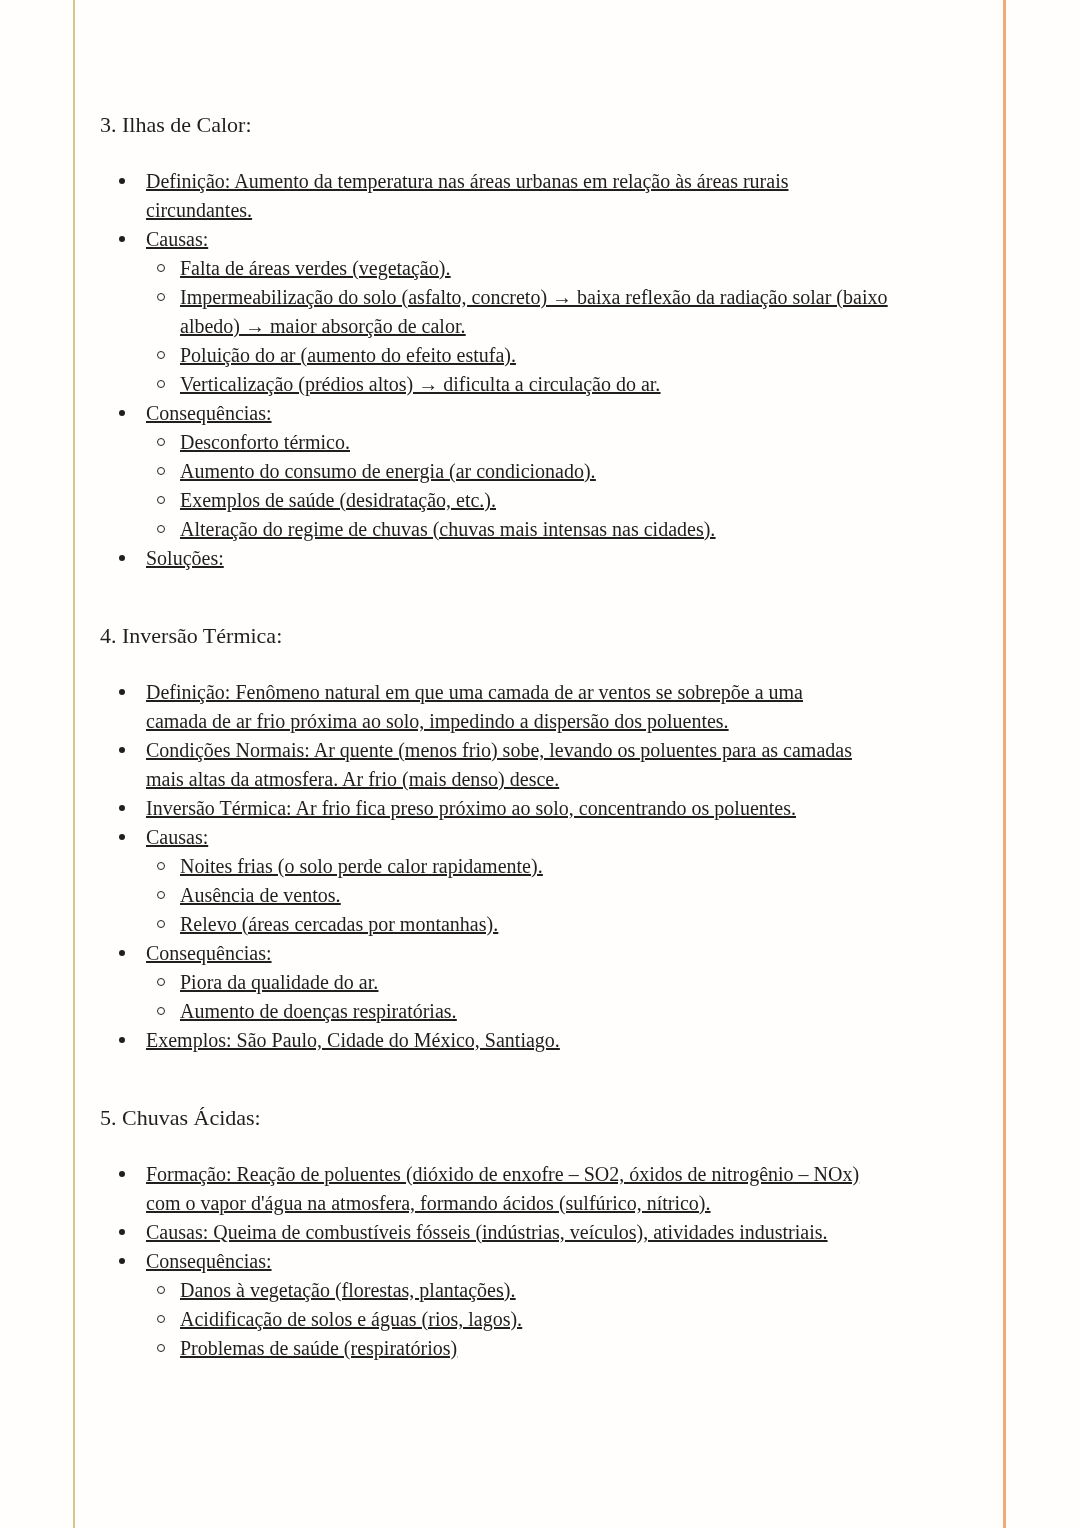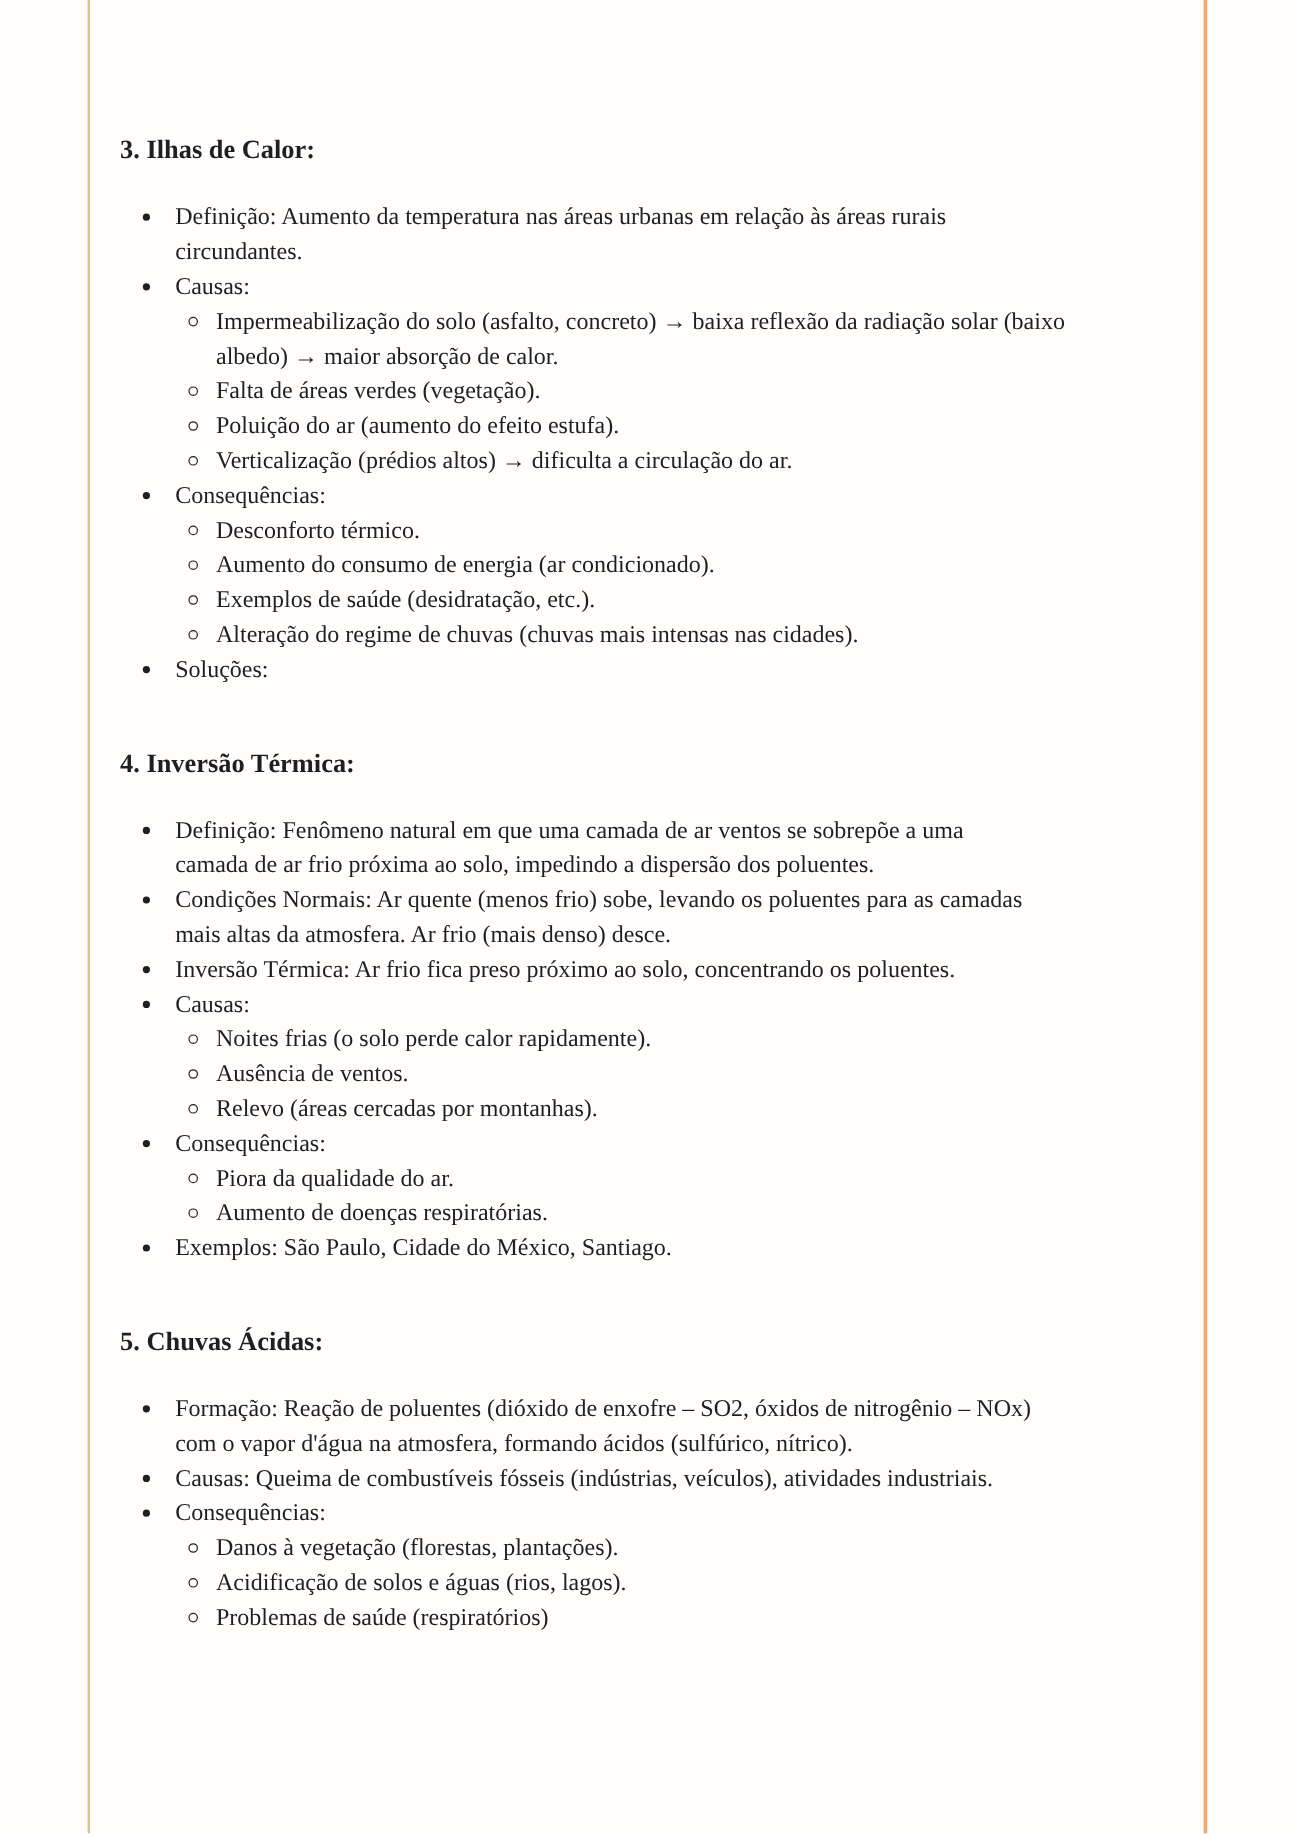--- a/index.html
+++ b/index.html
@@ -28,26 +28,26 @@
     left:0;top:0;
     width:100%;
     box-sizing:border-box;
     padding:110px 82px 40px 100px;
     font-size:20px;
     line-height:29px;
   }
   h2{
     font-size:22px;
     line-height:29px;
-    font-weight:bold;
+    font-weight:normal;
     margin:48px 0 28px 0;
     color:var(--text-color);
   }
   section:first-child h2{margin-top:0;}
-  ul{list-style:none;margin:0;padding:0;}
+  ul{list-style:none;margin:0;padding:0;text-decoration:underline;}
   ul.l1 > li{position:relative;padding-left:46px;}
   ul.l1 > li::before{
     content:"";
     position:absolute;
     left:19px;top:11px;
     width:6px;height:6px;
     border-radius:50%;
     background:var(--text-color);
   }
   ul.l2 > li{position:relative;padding-left:34px;}
@@ -69,23 +69,23 @@
 <div class="page">
   <div class="margin-line left"></div>
   <div class="margin-line right"></div>
   <main class="content">
       <section>
         <h2>3. Ilhas de Calor:</h2>
         <ul class="l1">
           <li><span class="txt">Definição: Aumento da temperatura nas áreas urbanas em relação às áreas rurais
 circundantes.</span></li>
           <li><span class="txt">Causas:</span><ul class="l2">
+              <li><span class="txt">Falta de áreas verdes (vegetação).</span></li>
               <li><span class="txt">Impermeabilização do solo (asfalto, concreto) → baixa reflexão da radiação solar (baixo
 albedo) → maior absorção de calor.</span></li>
-              <li><span class="txt">Falta de áreas verdes (vegetação).</span></li>
               <li><span class="txt">Poluição do ar (aumento do efeito estufa).</span></li>
               <li><span class="txt">Verticalização (prédios altos) → dificulta a circulação do ar.</span></li>
             </ul></li>
           <li><span class="txt">Consequências:</span><ul class="l2">
               <li><span class="txt">Desconforto térmico.</span></li>
               <li><span class="txt">Aumento do consumo de energia (ar condicionado).</span></li>
               <li><span class="txt">Exemplos de saúde (desidratação, etc.).</span></li>
               <li><span class="txt">Alteração do regime de chuvas (chuvas mais intensas nas cidades).</span></li>
             </ul></li>
           <li><span class="txt">Soluções:</span></li>

